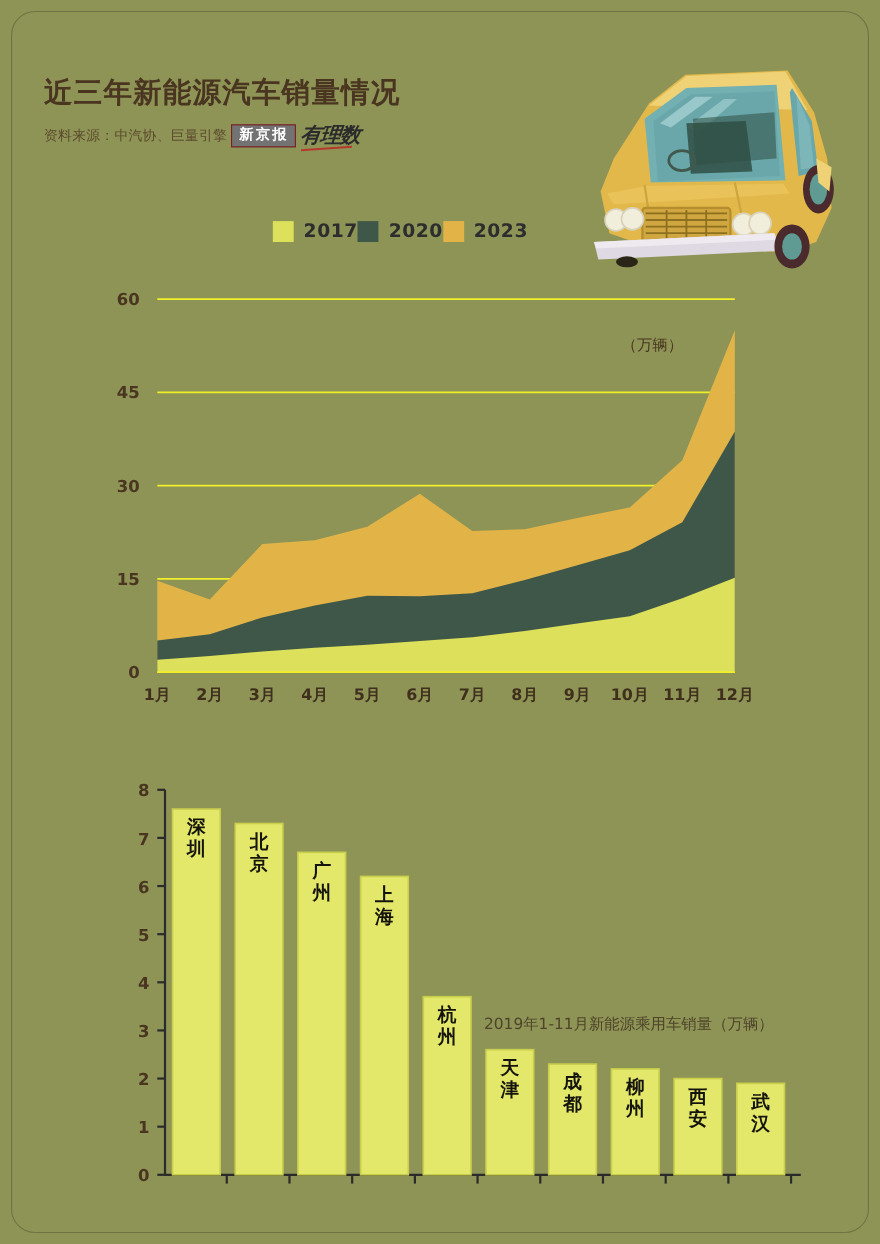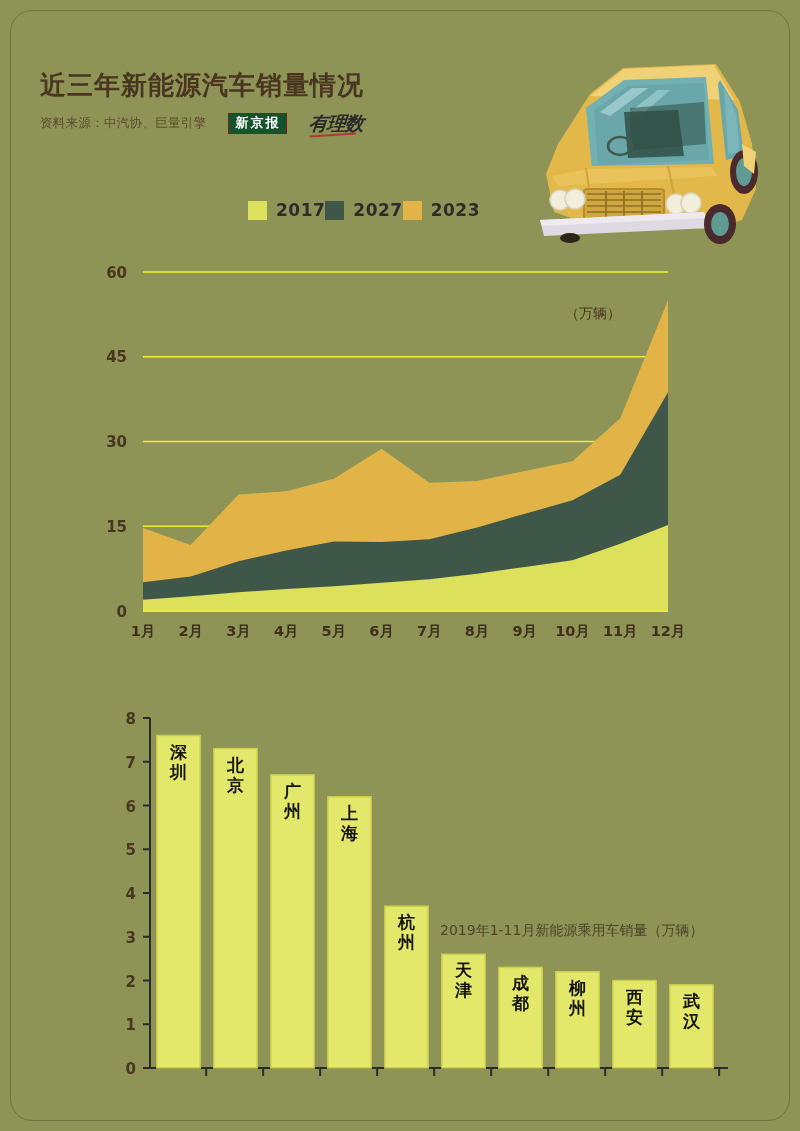--- a/index.html
+++ b/index.html
@@ -24,25 +24,25 @@
     pointer-events:none;
   }
 
   
   #header{position:absolute;left:40px;top:70px;width:520px;}
   #title{
     font-size:26px;font-weight:bold;color:#4a3520;
     letter-spacing:1px;line-height:1.2;margin:0;
   }
   #source-row{
-    display:flex;align-items:center;gap:22px;margin-top:12px;
+    display:flex;align-items:center;gap:4px;margin-top:12px;
   }
   #source-text{font-size:12.5px;color:#5d4a2e;letter-spacing:.3px;}
   #xjb-logo{
-    background:#14532d;color:#ffffff;font-size:13px;font-weight:bold;
+    background:#737373;color:#ffffff;font-size:13px;font-weight:bold;
     padding:2px 6px 3px 6px;letter-spacing:2px;
     border:1px solid #7d1f1b;line-height:1.1;
   }
   #youlishu{
     position:relative;font-size:19px;color:#2b2b2b;font-style:italic;
     font-weight:bold;letter-spacing:-1px;line-height:1;
     transform:skewX(-6deg);
   }
   #youlishu .underline{
     position:absolute;left:2px;bottom:-3px;width:46px;height:2px;
@@ -155,21 +155,21 @@
     <path d="M214,120 L228,128 L226,150 L216,142 Z" fill="#efd276"></path>
   </svg>
 
   <div id="legend">
     <div class="legend-item">
       <span class="legend-swatch" style="background:#dde05a;"></span>
       <span class="legend-label">2017</span>
     </div>
     <div class="legend-item">
       <span class="legend-swatch" style="background:#3f5749;"></span>
-      <span class="legend-label">2027</span>
+      <span class="legend-label">2020</span>
     </div>
     <div class="legend-item">
       <span class="legend-swatch" style="background:#e2b447;"></span>
       <span class="legend-label">2023</span>
     </div>
   </div>
 
   <svg id="area-chart" viewBox="0 0 760 400">
     <g id="area-grid">
         <line x1="123" x2="648" y1="361" y2="361" stroke="#f0f02a" stroke-width="1.6"></line>

